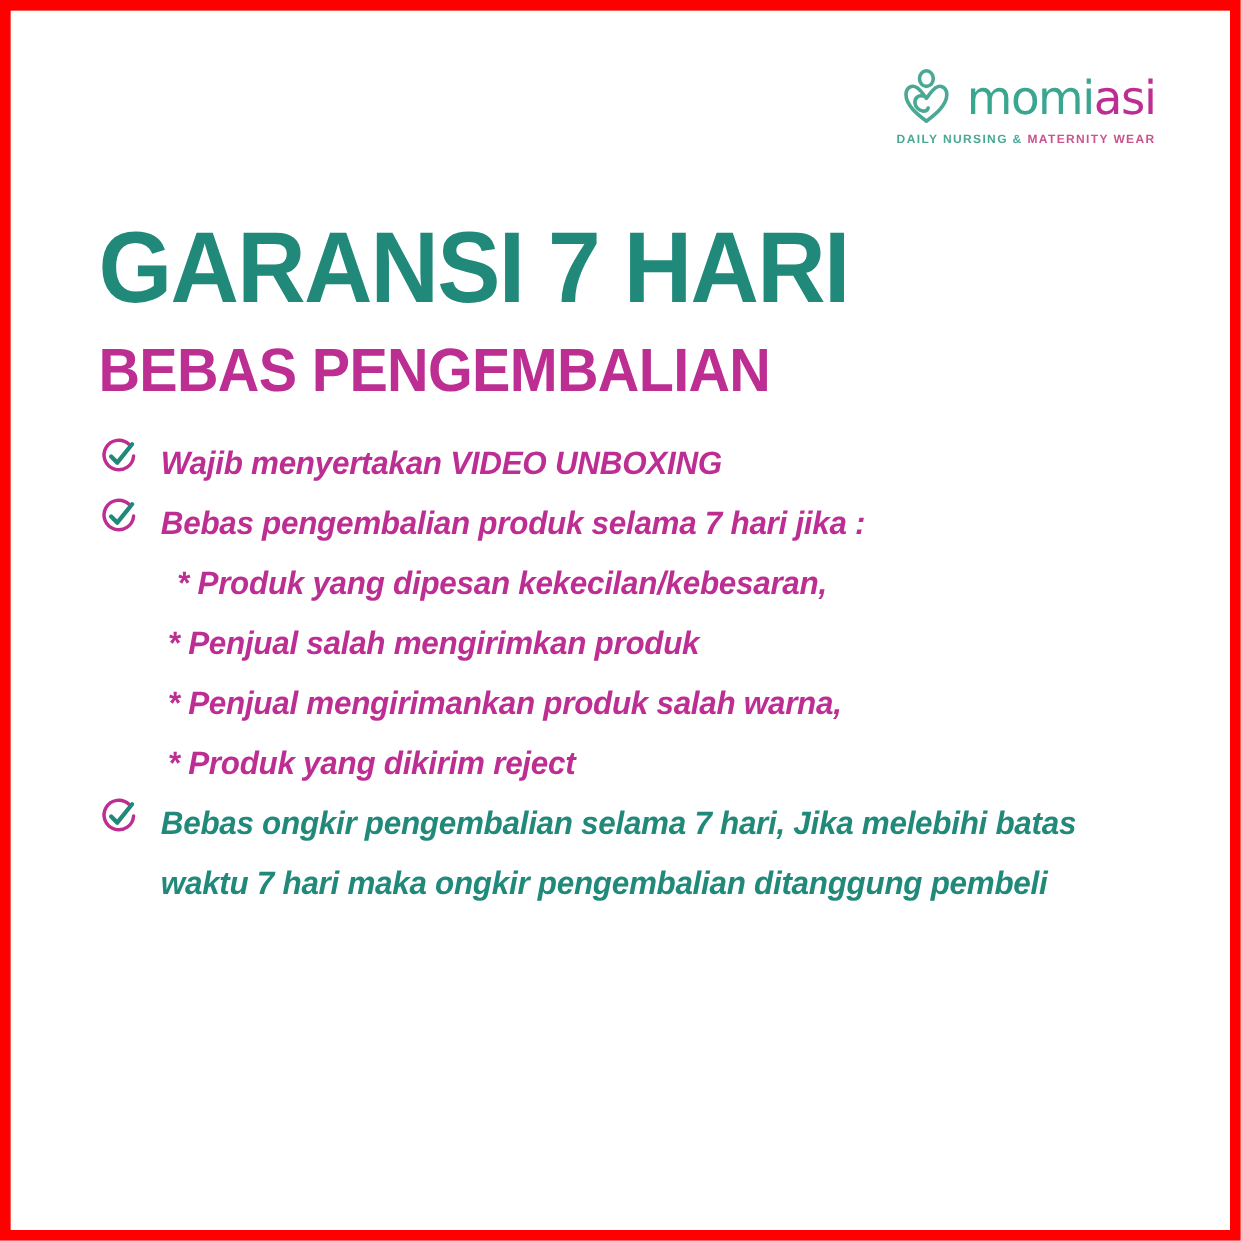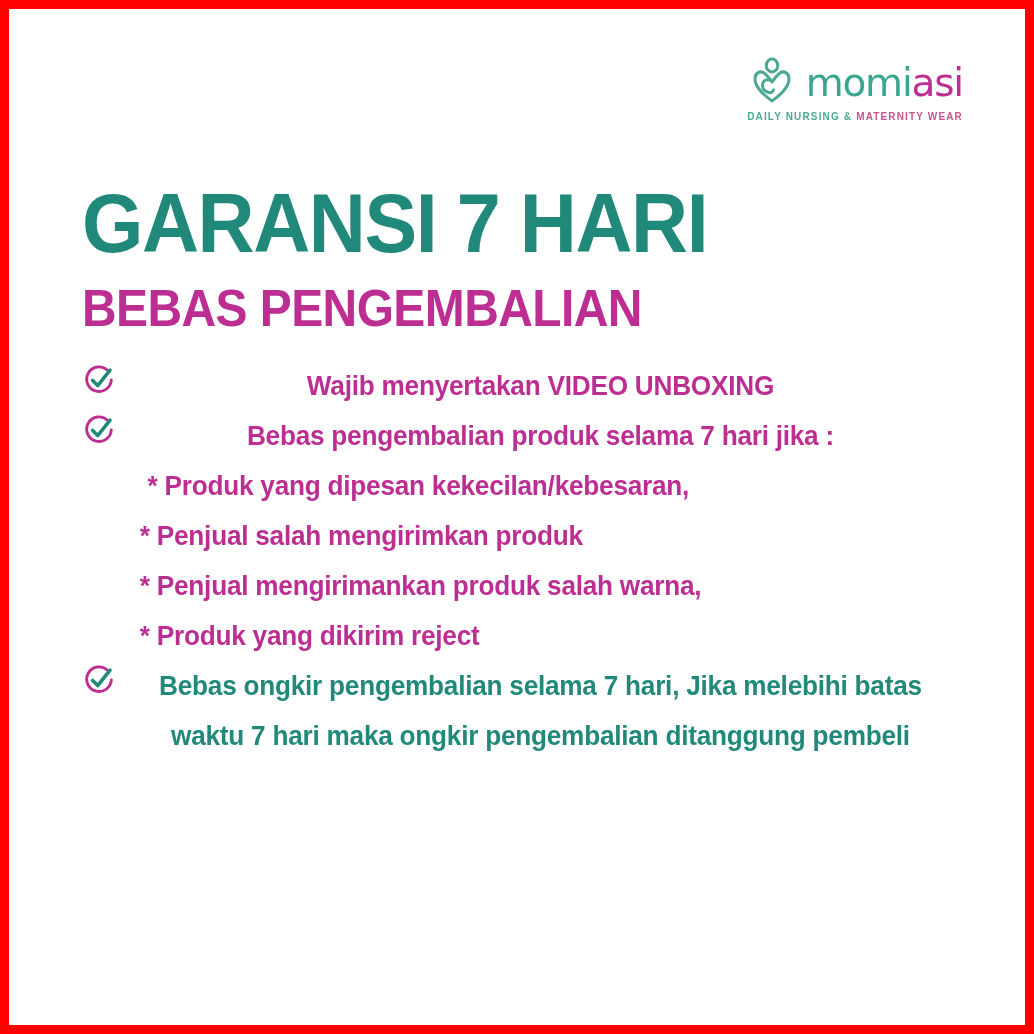--- a/index.html
+++ b/index.html
@@ -11,21 +11,20 @@
     font-family:"Liberation Sans", sans-serif;
     overflow:hidden;
   }
 
   
   .poster {
     position:relative;
     width:1034px; height:1034px;
     background:#ffffff;
     border:9px solid #ff0000;
-    text-align:center;
   }
 
   .canvas {
     position:absolute;
     inset:0;
     background:#ffffff;
   }
 
   
   .logo-block {
@@ -95,20 +94,21 @@
     transform-origin:left center;
     white-space:nowrap;
   }
 
   
   .list {
     position:absolute;
     left:73px;
     top:352px;
     width:890px;
+    font-style:italic;
   }
   .row {
     display:flex;
     align-items:flex-start;
     margin-bottom:0;
   }
   .check-cell {
     flex:0 0 52px;
     height:46px;
     display:flex;

